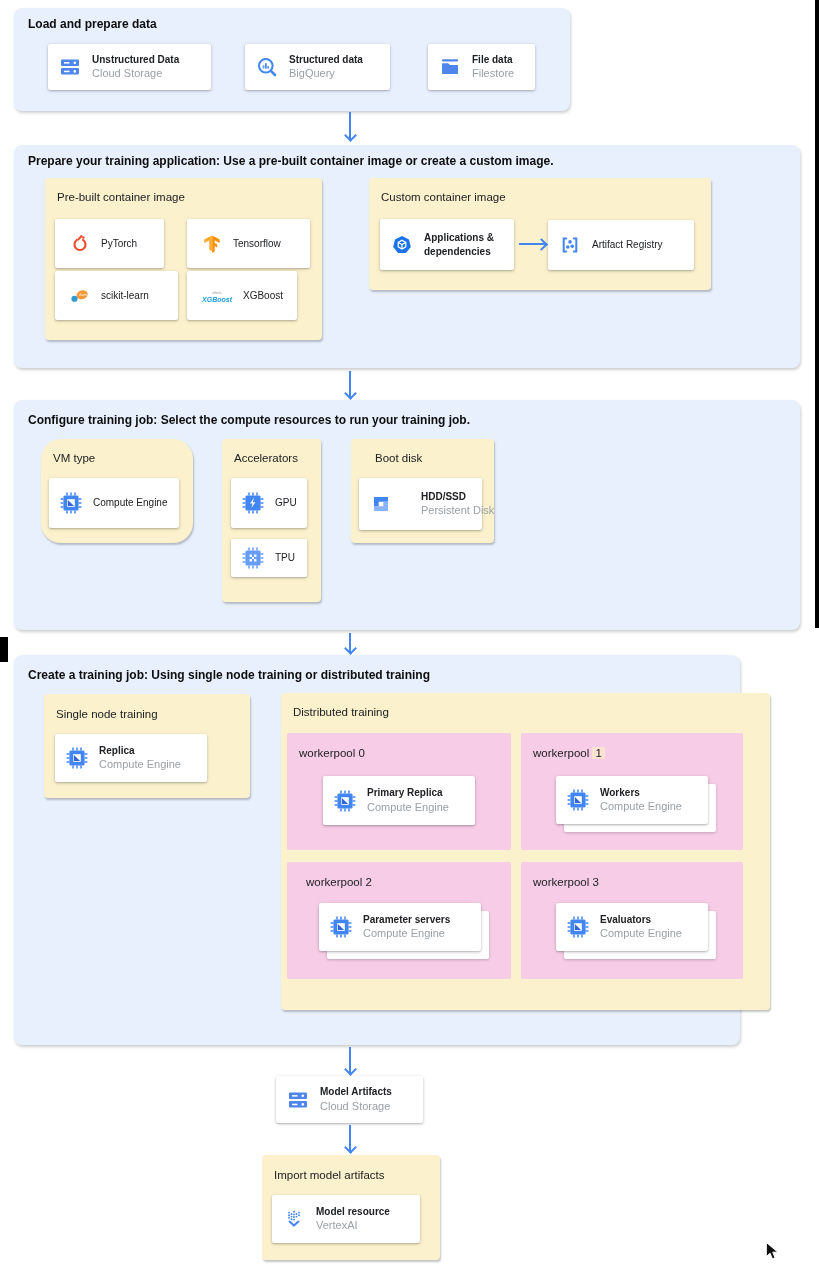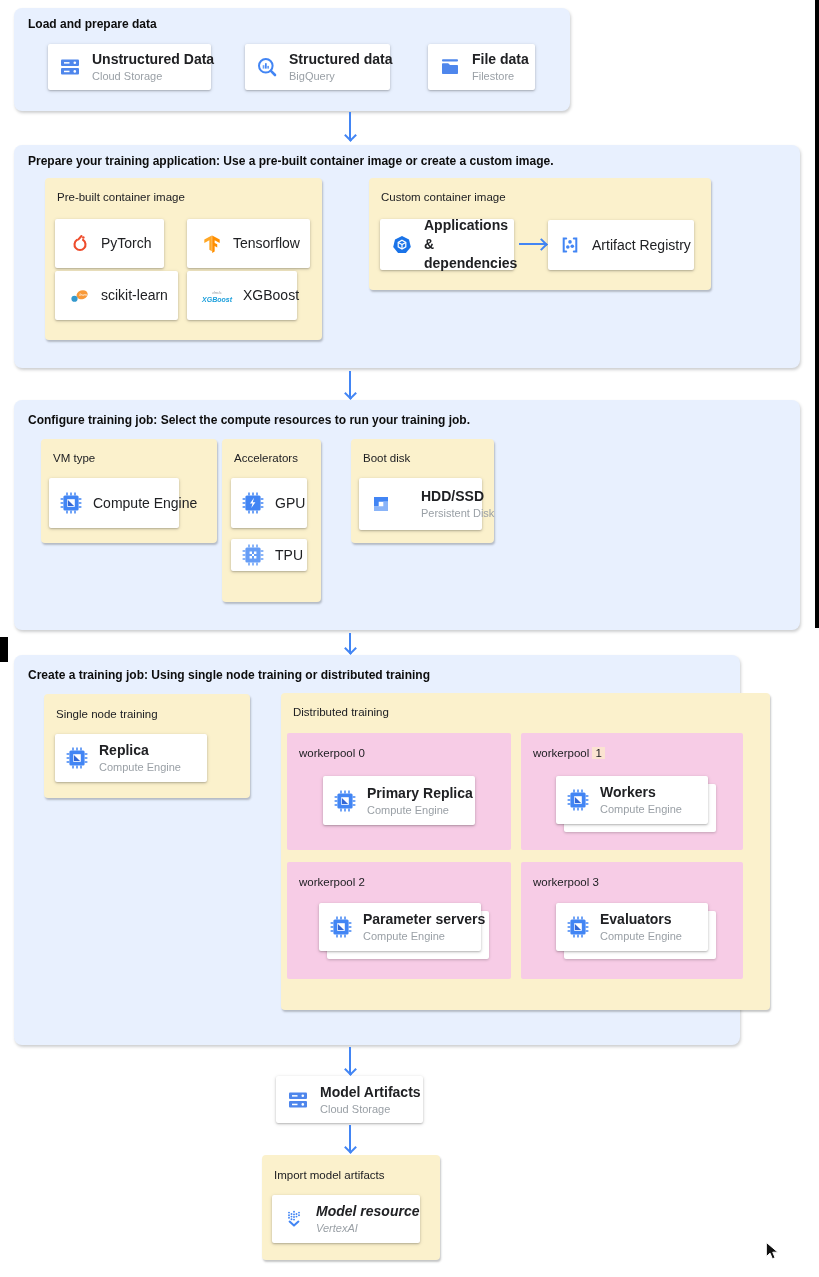--- a/index.html
+++ b/index.html
@@ -8,21 +8,21 @@
   .sec{position:absolute;background:#e8f0fe;border-radius:8px;box-shadow:1px 2px 3px rgba(60,64,67,.25);}
   .grp{position:absolute;background:#fbf1cc;border-radius:4px;box-shadow:1px 2px 2px rgba(60,64,67,.3);}
   .pool{position:absolute;background:#f7cce6;border-radius:2px;}
   .card{position:absolute;background:#fff;border-radius:2px;display:flex;align-items:center;gap:10px;
         padding:0 10px;box-sizing:border-box;
         box-shadow:0 1px 2px rgba(0,0,0,.22),0 1px 4px rgba(0,0,0,.12);}
   .card.center{justify-content:flex-start;padding-left:14px;}
   .ghost{position:absolute;background:#fff;border-radius:2px;box-shadow:0 1px 3px rgba(0,0,0,.22);}
   .hdr{position:absolute;font-size:12px;font-weight:700;color:#0d0d0d;white-space:nowrap;}
   .lbl{position:absolute;font-size:11.5px;color:#202124;white-space:nowrap;}
-  .ct{font-size:14px;font-weight:700;color:#202124;line-height:1.35;white-space:nowrap;}
+  .ct{font-size:10px;font-weight:700;color:#202124;line-height:1.35;white-space:nowrap;}
   .cs{font-size:11px;font-weight:400;color:#9aa0a6;line-height:1.35;white-space:nowrap;}
   .wrap .ct{white-space:normal;width:92px;}
   .hl{background:#fbe3d1;padding:0 3px;}
   .av{position:absolute;width:2px;background:#4285f4;}
   .av::after{content:"";position:absolute;bottom:-1px;left:-3.5px;width:7px;height:7px;
              border-right:2px solid #4285f4;border-bottom:2px solid #4285f4;transform:rotate(45deg);}
   .ah{position:absolute;height:2px;background:#4285f4;}
   .ah::after{content:"";position:absolute;right:-1px;top:-3px;width:7px;height:7px;
              border-top:2px solid #4285f4;border-right:2px solid #4285f4;transform:rotate(45deg);}
   .ic{width:24px;height:24px;flex:0 0 auto;}
@@ -223,48 +223,48 @@
         <div class="ct" style="font-weight:400;">Artifact Registry</div>
       </div>
     </div>
   </div>
 
   <div class="av" style="left:349px;top:371px;height:26px;"></div>
 
   <div class="sec" style="left:14px;top:400px;width:786px;height:230px;">
     <div class="hdr" style="left:14px;top:13px;">Configure training job: Select the compute resources to run your training job.</div>
 
-    <div class="grp" style="left:27px;top:39px;width:176px;height:104px;">
+    <div class="grp" style="left:27px;top:39px;width:152px;height:104px;border-radius:20px;">
       <div class="lbl" style="left:12px;top:13px;">VM type</div>
       <div class="card" style="left:8px;top:39px;width:130px;height:50px;">
         <svg class="ic">
             <use href="#sym-chip"></use>
           </svg>
         <div class="ct" style="font-weight:400;">Compute Engine</div>
       </div>
     </div>
 
     <div class="grp" style="left:208px;top:39px;width:99px;height:163px;">
       <div class="lbl" style="left:12px;top:13px;">Accelerators</div>
       <div class="card" style="left:9px;top:39px;width:76px;height:50px;">
         <svg class="ic">
             <use href="#sym-gpu"></use>
           </svg>
         <div class="ct" style="font-weight:400;">GPU</div>
       </div>
-      <div class="card" style="left:9px;top:100px;width:76px;height:32px;">
+      <div class="card" style="left:9px;top:100px;width:76px;height:38px;">
         <svg class="ic">
             <use href="#sym-tpu"></use>
           </svg>
         <div class="ct" style="font-weight:400;">TPU</div>
       </div>
     </div>
 
     <div class="grp" style="left:337px;top:39px;width:143px;height:104px;">
-      <div class="lbl" style="left:0;top:13px;padding-left:12px;">Boot disk</div>
+      <div class="lbl" style="left:12px;top:13px;padding-left:12px;">Boot disk</div>
       <div class="card" style="left:8px;top:39px;width:123px;height:52px;gap:28px;">
         <svg class="ic">
             <use href="#sym-disk"></use>
           </svg>
         <div>
           <div class="ct">HDD/SSD</div>
           <div class="cs">Persistent Disk</div>
         </div>
       </div>
     </div>
@@ -312,21 +312,21 @@
               <use href="#sym-chip"></use>
             </svg>
           <div>
             <div class="ct">Workers</div>
             <div class="cs">Compute Engine</div>
           </div>
         </div>
       </div>
 
       <div class="pool" style="left:6px;top:169px;width:224px;height:117px;">
-        <div class="lbl" style="left:12px;top:14px;text-align:right;"><span>workerpool</span> <span>2</span></div>
+        <div class="lbl" style="left:19px;top:14px;text-align:right;"><span>workerpool</span> <span>2</span></div>
         <div class="ghost" style="left:40px;top:49px;width:162px;height:48px;"></div>
         <div class="card" style="left:32px;top:41px;width:162px;height:48px;">
           <svg class="ic">
               <use href="#sym-chip"></use>
             </svg>
           <div>
             <div class="ct">Parameter servers</div>
             <div class="cs">Compute Engine</div>
           </div>
         </div>
@@ -357,21 +357,21 @@
     <div>
       <div class="ct">Model Artifacts</div>
       <div class="cs">Cloud Storage</div>
     </div>
   </div>
 
   <div class="av" style="left:349px;top:1125px;height:26px;"></div>
 
   <div class="grp" style="left:262px;top:1155px;width:178px;height:105px;">
     <div class="lbl" style="left:12px;top:14px;">Import model artifacts</div>
-    <div class="card" style="left:10px;top:40px;width:148px;height:48px;font-style:italic;">
+    <div class="card" style="left:10px;top:40px;width:148px;height:48px;">
       <svg class="ic">
           <use href="#sym-vertex"></use>
         </svg>
       <div>
         <div class="ct">Model resource</div>
         <div class="cs">VertexAI</div>
       </div>
     </div>
   </div>
 

